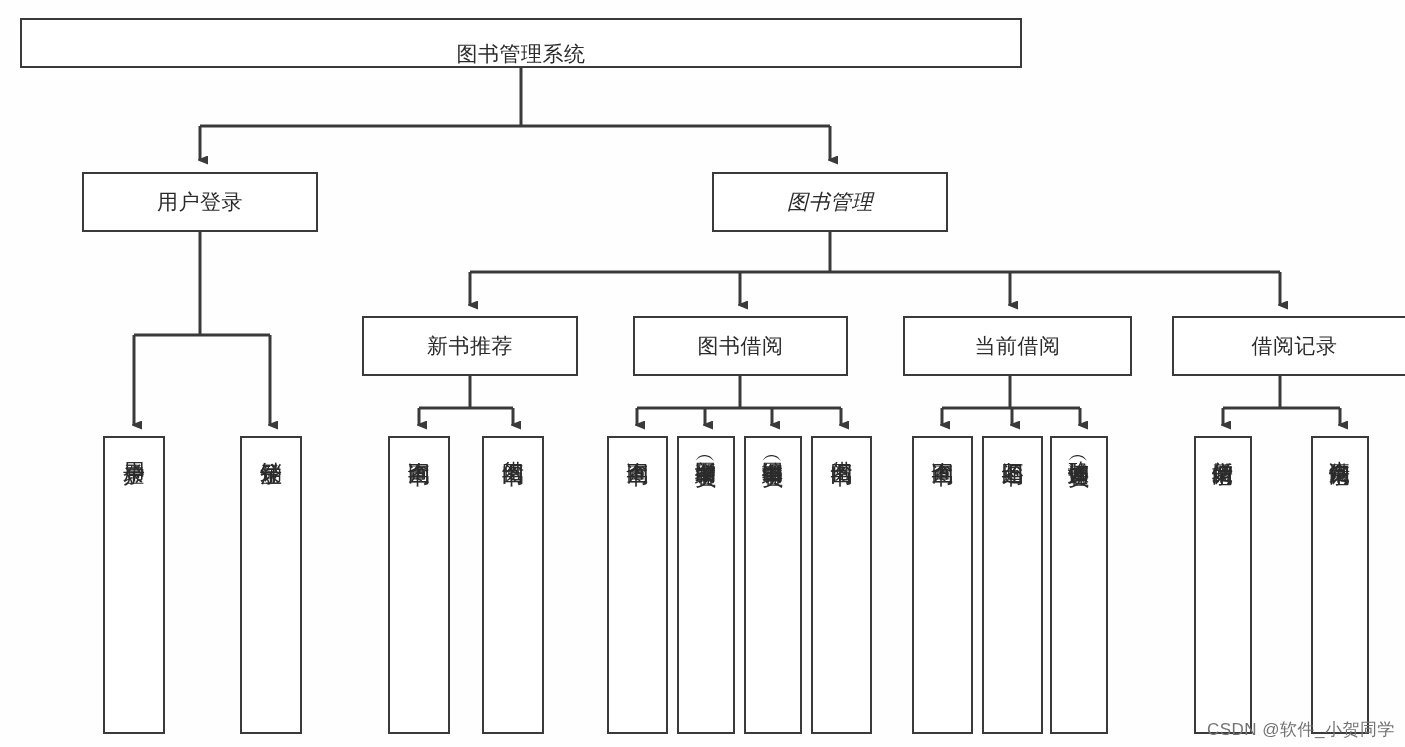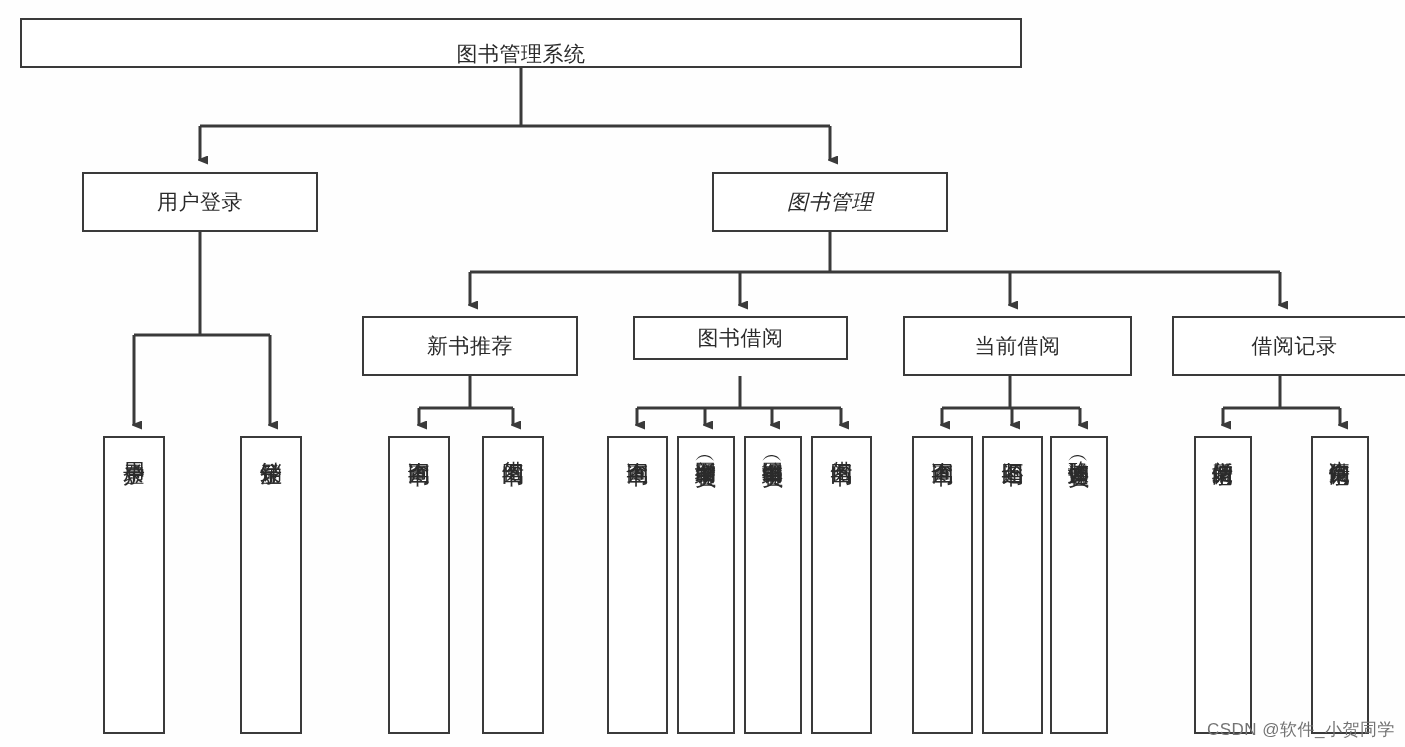--- a/index.html
+++ b/index.html
@@ -135,21 +135,21 @@
   <div class="node horizontal" style="left:82px; top:172px; width:236px; height:60px;">
     <span class="node-label">用户登录</span>
   </div>
   <div class="node horizontal" style="left:712px; top:172px; width:236px; height:60px;font-style:italic;">
     <span class="node-label">图书管理</span>
   </div>
 
   <div class="node horizontal" style="left:362px; top:316px; width:216px; height:60px;">
     <span class="node-label">新书推荐</span>
   </div>
-  <div class="node horizontal" style="left:633px; top:316px; width:215px; height:44px;">
+  <div class="node horizontal" style="left:633px; top:316px; width:215px; height:60px;">
     <span class="node-label">图书借阅</span>
   </div>
   <div class="node horizontal" style="left:903px; top:316px; width:229px; height:60px;">
     <span class="node-label">当前借阅</span>
   </div>
   <div class="node horizontal" style="left:1172px; top:316px; width:245px; height:60px;">
     <span class="node-label">借阅记录</span>
   </div>
 
   <div class="node vertical" style="left:103px; top:436px; width:62px; height:298px;">

